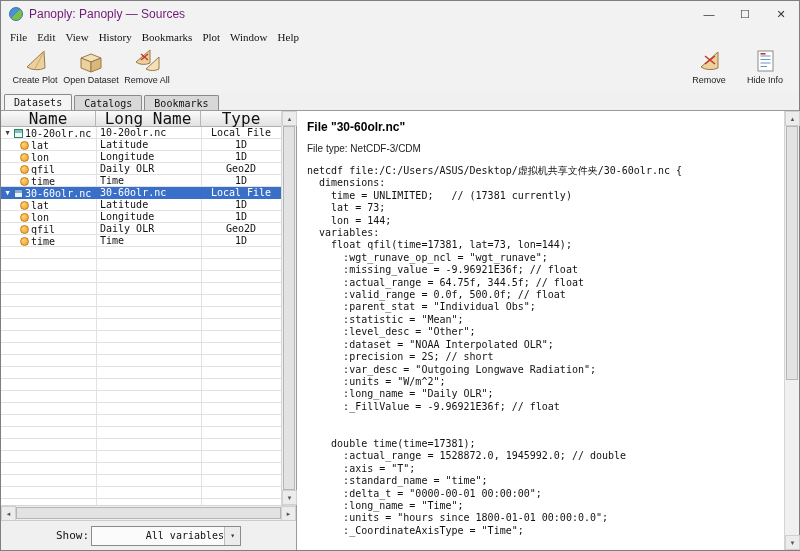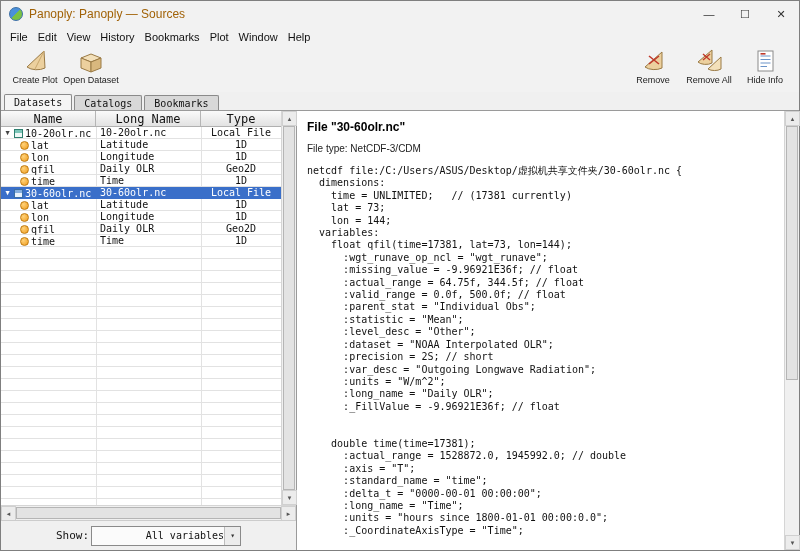--- a/index.html
+++ b/index.html
@@ -7,29 +7,29 @@
     font-family:"Liberation Sans", sans-serif; }
   .window { width:800px; height:551px; border:1px solid #7f7f7f; background:#f0f0f0;
     display:flex; flex-direction:column; }
 
   
   .titlebar { height:26px; flex:0 0 26px; display:flex; align-items:center;
     background:#f2f2f2; padding-left:8px; }
   .app-icon { width:14px; height:14px; border-radius:50%;
     background:linear-gradient(135deg,#4a90d9 50%, #7ac143 50%);
     border:1px solid #3a6ea5; margin-right:6px; flex:0 0 auto; }
-  .title-text { font-size:12px; color:#a16207; flex:1; white-space:nowrap; overflow:hidden; }
+  .title-text { font-size:12px; color:#701a75; flex:1; white-space:nowrap; overflow:hidden; }
   .win-controls { display:flex; height:26px; }
   .win-btn { width:36px; height:26px; display:flex; align-items:center; justify-content:center;
     font-size:11px; color:#333; cursor:default; }
 
   
   .menubar { height:19px; flex:0 0 19px; display:flex; align-items:center;
     background:#f2f2f2; padding-left:4px; }
-  .menu-item { font-size:11px; color:#111; padding:2px 5px; white-space:nowrap; }
+  .menu-item { font-size:11px; color:#111; padding:2px 5px; white-space:nowrap;font-family:Liberation Serif, serif; }
 
   
   .toolbar { height:46px; flex:0 0 46px; display:flex; align-items:flex-start;
     background:#f2f2f2; padding:1px 6px 0 6px; }
   .tb-btn { width:56px; display:flex; flex-direction:column; align-items:center;
     padding-top:1px;text-align:right; }
   .tb-icon { width:28px; height:27px; display:block; }
   .tb-label { font-size:9px; color:#222; white-space:nowrap; margin-top:0; }
   .tb-spacer { margin-left:auto; }
 
@@ -45,21 +45,21 @@
   .main { flex:1; display:flex; min-height:0; background:#f0f0f0; }
 
   
   .left-panel { width:296px; flex:0 0 296px; display:flex; flex-direction:column;
     border-right:1px solid #9a9a9a; background:#f0f0f0; min-height:0; }
   .table-area { flex:1; display:flex; min-height:0; }
   .table-scroll { flex:1; display:flex; flex-direction:column; min-width:0; }
 
   .thead { height:16px; flex:0 0 16px; display:flex;
     background:linear-gradient(#fafafa,#e2e2e2); border-bottom:1px solid #b0b0b0;
-    font-family:"DejaVu Sans Mono", monospace; font-size:12px; color:#111; }
+    font-family:"DejaVu Sans Mono", monospace; font-size:16px; color:#111; }
   .hcell { display:flex; align-items:center; justify-content:center;
     border-right:1px solid #b5b5b5; }
   .hcell.c1 { width:95px; } .hcell.c2 { width:105px; } .hcell.c3 { flex:1; border-right:none; }
 
   .tbody { flex:1; position:relative; overflow:hidden; background:
     repeating-linear-gradient(to bottom, #ffffff 0, #ffffff 11px, #e2e2e2 11px, #e2e2e2 12px); }
   .vline { position:absolute; top:0; bottom:0; width:1px; background:#e2e2e2; z-index:0; }
   .vline.v1 { left:95px; } .vline.v2 { left:200px; }
 
   .trow { position:relative; z-index:1; display:flex; height:12px; line-height:11px;
@@ -146,34 +146,34 @@
     </div>
     <div class="tb-btn">
       <svg class="tb-icon" viewBox="0 0 28 27">
         <path d="M4 10 L14 6 L24 10 L14 14 Z" fill="#f3e0ba" stroke="#9a7a45"></path>
         <path d="M4 10 L4 20 L14 24 L14 14 Z" fill="#ecd09e" stroke="#9a7a45"></path>
         <path d="M24 10 L24 20 L14 24 L14 14 Z" fill="#d9b87e" stroke="#9a7a45"></path>
       </svg>
       <span class="tb-label">Open Dataset</span>
     </div>
 
-    <div class="tb-btn tb-spacer">
-      <svg class="tb-icon" viewBox="0 0 28 27">
-        <path d="M23 4 L6 19 A12 7 0 0 0 23 20 Z" fill="#ecd09e" stroke="#9a7a45"></path>
-        <path d="M10 8 L20 16 M20 8 L10 16" stroke="#c0392b" stroke-width="1.6" fill="none"></path>
-      </svg>
-      <span class="tb-label">Remove</span>
-    </div>
     <div class="tb-btn">
       <svg class="tb-icon" viewBox="0 0 28 27">
         <path d="M17 2 L3 14 A9 5 0 0 0 17 15 Z" fill="#ecd09e" stroke="#9a7a45"></path>
         <path d="M26 9 L13 21 A9 5 0 0 0 26 21 Z" fill="#f3e0ba" stroke="#9a7a45"></path>
         <path d="M8 6 L15 12 M15 6 L8 12" stroke="#c0392b" stroke-width="1.4" fill="none"></path>
       </svg>
       <span class="tb-label">Remove All</span>
+    </div>
+    <div class="tb-btn tb-spacer">
+      <svg class="tb-icon" viewBox="0 0 28 27">
+        <path d="M23 4 L6 19 A12 7 0 0 0 23 20 Z" fill="#ecd09e" stroke="#9a7a45"></path>
+        <path d="M10 8 L20 16 M20 8 L10 16" stroke="#c0392b" stroke-width="1.6" fill="none"></path>
+      </svg>
+      <span class="tb-label">Remove</span>
     </div>
     <div class="tb-btn">
       <svg class="tb-icon" viewBox="0 0 28 27">
         <rect x="7" y="3" width="15" height="20" fill="#ffffff" stroke="#8a8a8a"></rect>
         <path d="M9.5 8 H19.5 M9.5 11.5 H19.5 M9.5 15 H19.5 M9.5 18.5 H16" stroke="#6a93c8" stroke-width="1" fill="none"></path>
         <rect x="9.5" y="5" width="5" height="1.6" fill="#c0392b"></rect>
       </svg>
       <span class="tb-label">Hide Info</span>
     </div>
   </div>

